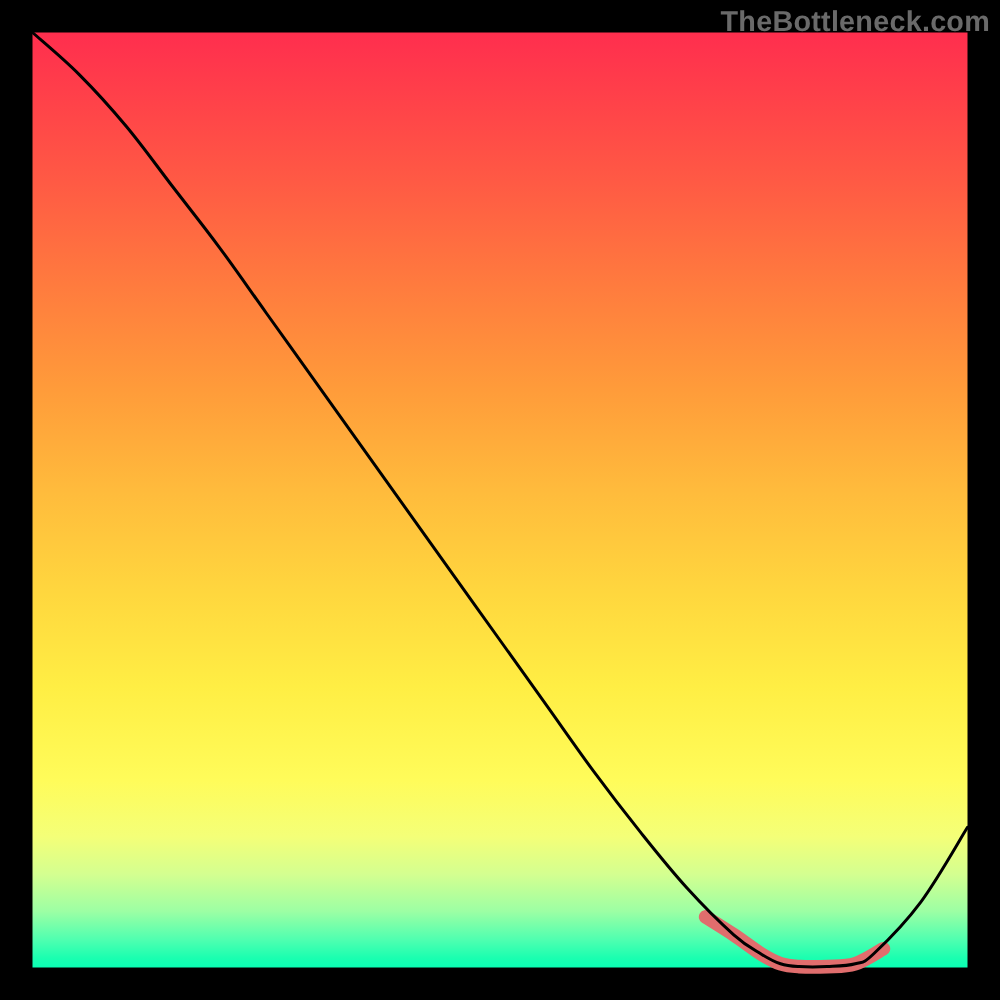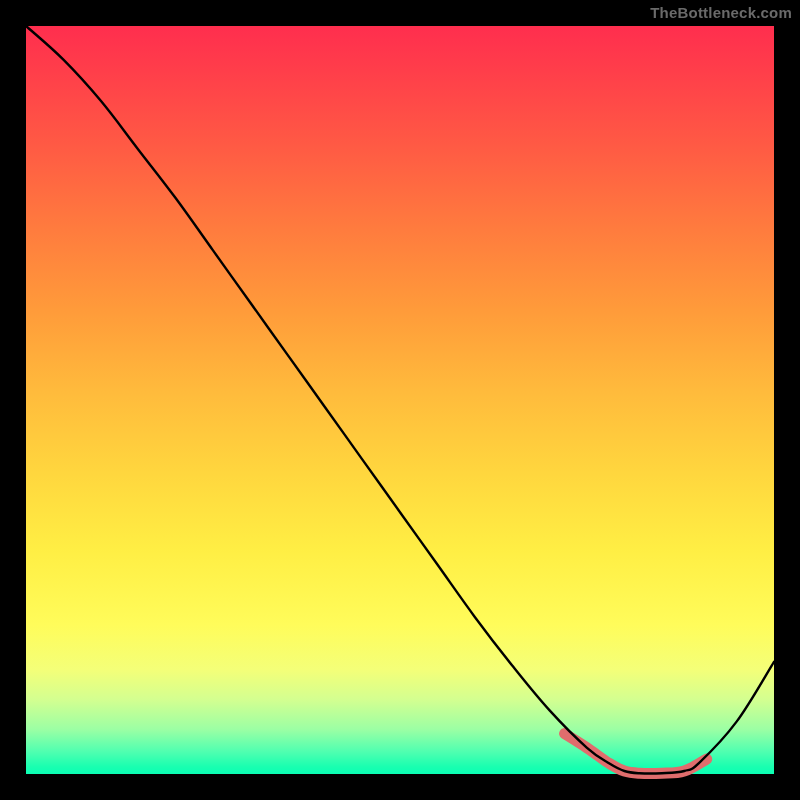--- a/index.html
+++ b/index.html
@@ -32,21 +32,21 @@
       #50ffb0 97%,
       #1affb0 99%,
       #0affb4 100%
     );
   }
   .watermark {
     position: absolute;
     top: 4px;
     right: 8px;
     font-family: Arial, Helvetica, sans-serif;
-    font-size: 15px;
+    font-size: 23px;
     font-weight: 600;
     color: #6a6a6a;
     letter-spacing: 0.2px;
   }
   svg.curve-layer {
     position: absolute;
     left: 26px;
     top: 26px;
     width: 748px;
     height: 748px;

